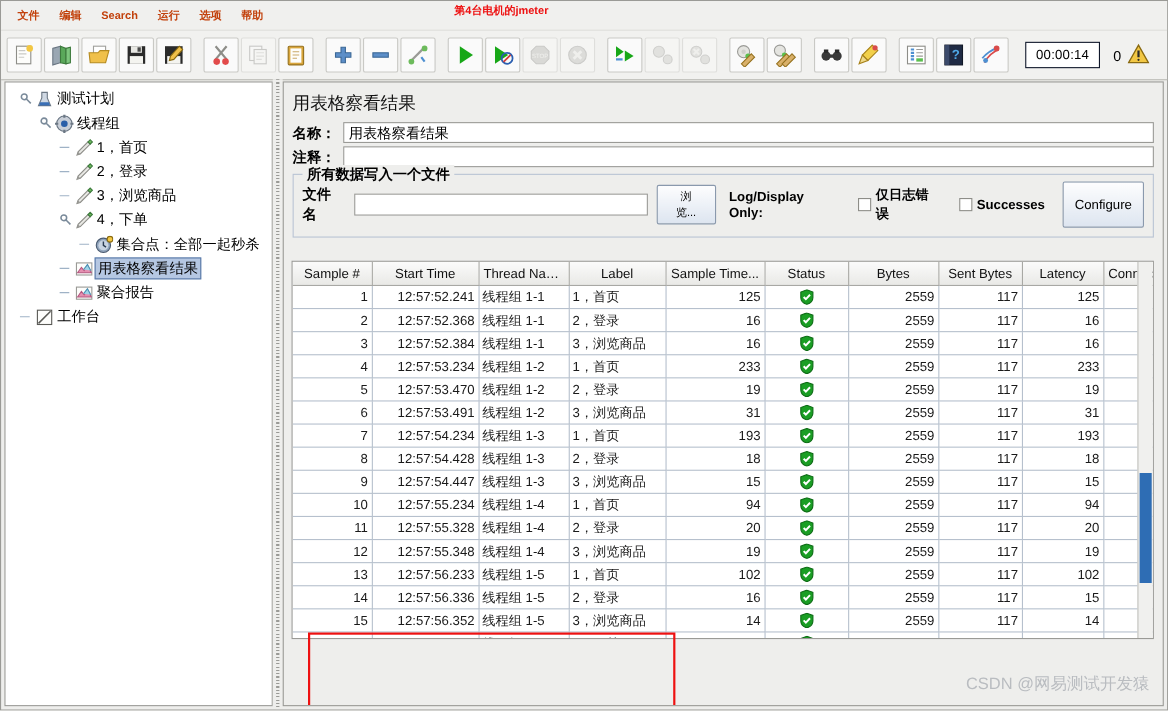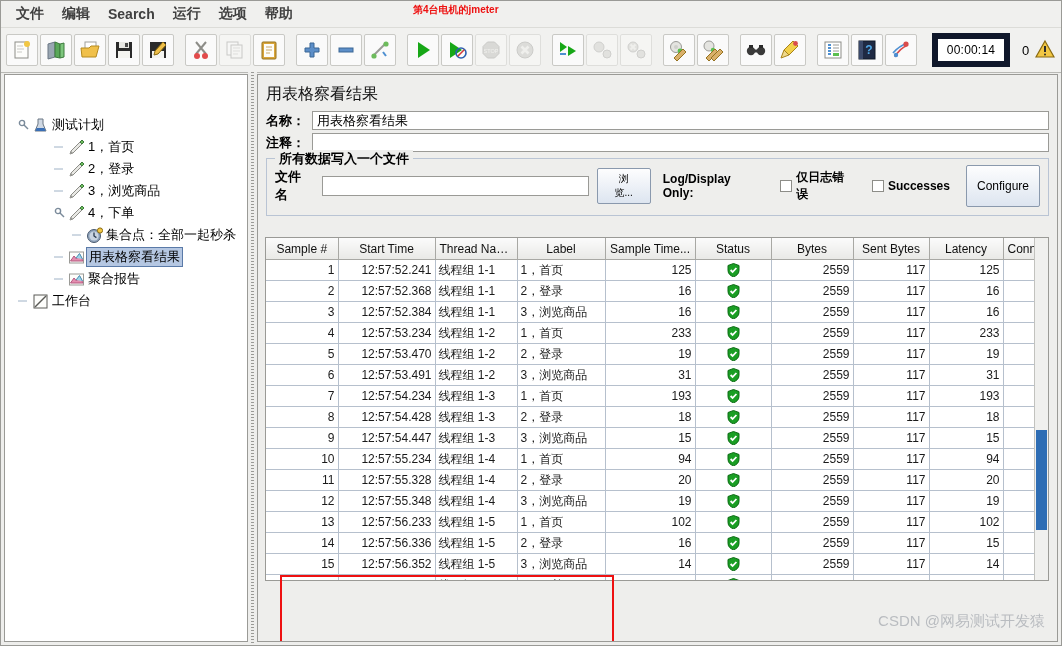--- a/index.html
+++ b/index.html
@@ -8,35 +8,35 @@
     background:#e8e8e4;
     font-family:"Liberation Sans","DejaVu Sans",sans-serif;
     font-size:12px;color:#000;
     position:relative;
   }
   .app{position:absolute;inset:0;background:#eeeeec;border:1px solid #9a9a96;box-sizing:border-box;}
 
   
   .menubar{height:26px;background:#f0f0ee;display:flex;align-items:center;padding:0 6px;
            border-bottom:1px solid #dcdcd8;position:relative;}
-  .menubar .mi{padding:3px 9px;font-size:14px;font-weight:bold;color:#404040;cursor:default;
+  .menubar .mi{padding:3px 9px;font-size:10px;font-weight:bold;color:#c2410c;cursor:default;
                font-family:"Liberation Sans",sans-serif;}
   .annot-top{position:absolute;left:412px;top:2px;color:#ee1111;font-size:10px;font-weight:bold;
              white-space:nowrap;font-family:"Liberation Sans",sans-serif;}
 
   
   .toolbar{height:44px;background:#f1f1ef;display:flex;align-items:center;padding:0 4px;
            border-bottom:1px solid #b8b8b4;position:relative;}
   .tsep{width:9px;}
   .tbtn{width:32px;height:32px;margin:0 1px;border:1px solid #c9c9c5;background:#fafafa;
         border-radius:2px;display:flex;align-items:center;justify-content:center;
         box-sizing:border-box;position:relative;}
   .tbtn.dis{opacity:.45;}
   .tbtn svg{display:block;}
-  .timer{margin-left:14px;width:66px;height:22px;background:#fff;border:6px solid #0f172a;
+  .timer{margin-left:14px;width:66px;height:22px;background:#fff;border:1px solid #0f172a;
          display:flex;align-items:center;justify-content:center;font-size:12px;
          font-family:"Liberation Sans",sans-serif;letter-spacing:.2px;}
   .errcount{margin-left:12px;font-size:13px;}
   .warnico{margin-left:6px;}
 
   
   .split{position:absolute;left:1px;right:1px;top:71px;bottom:1px;display:flex;}
   .tree{width:244px;background:#fff;border:1px solid #9a9a96;margin:2px 0 2px 2px;
         box-sizing:border-box;overflow:hidden;position:relative;}
   .divider{width:9px;background:#eeeeec;position:relative;}
@@ -317,36 +317,53 @@
           <path d="M10 2l9 16H1z" fill="#f2c744" stroke="#8a6a10" stroke-width="1.2"></path>
           <path d="M10 7v6" stroke="#2b2b2b" stroke-width="2"></path>
           <circle cx="10" cy="15.4" r="1" fill="#2b2b2b"></circle>
         </svg>
     </div>
   </div>
 
   <div class="split">
 
     <div class="tree">
-      <div id="tree-host" style="padding:4px 0 0 4px;margin-top:35px;">
+      <div id="tree-host" style="padding:4px 0 0 4px;">
           <div class="tnode">
             <div class="lineblk" style="width: 8px;"></div>
             <span class="handle">
               <svg width="12" height="12" viewBox="0 0 12 12">
                 <circle cx="4" cy="4" r="2.6" fill="none" stroke="#7a8a9a" stroke-width="1.4"></circle>
                 <path d="M6 6l4 4" stroke="#7a8a9a" stroke-width="1.4"></path>
               </svg>
             </span>
             <span class="tico">
               <svg width="17" height="17" viewBox="0 0 17 17">
                 <path d="M6 2h5v5l3 7H3l3-7z" fill="#cfd8e3" stroke="#6b7784"></path>
                 <path d="M4.5 11h8l1 3H3.5z" fill="#3a6fb5"></path>
               </svg>
             </span>
             <span class="lbl">测试计划</span>
+          </div>
+          <div class="tnode">
+            <div class="lineblk" style="width: 26px;"></div>
+            <span class="handle">
+              <svg width="12" height="12" viewBox="0 0 12 12">
+                <circle cx="4" cy="4" r="2.6" fill="none" stroke="#7a8a9a" stroke-width="1.4"></circle>
+                <path d="M6 6l4 4" stroke="#7a8a9a" stroke-width="1.4"></path>
+              </svg>
+            </span>
+            <span class="tico">
+              <svg width="17" height="17" viewBox="0 0 17 17">
+                <circle cx="8.5" cy="8.5" r="7" fill="#c9cfd8" stroke="#6b7784"></circle>
+                <circle cx="8.5" cy="8.5" r="3" fill="#2a5fa8"></circle>
+                <path d="M8.5 0v3M8.5 14v3M0 8.5h3M14 8.5h3" stroke="#6b7784" stroke-width="2"></path>
+              </svg>
+            </span>
+            <span class="lbl">线程组</span>
           </div>
           <div class="tnode">
             <div class="lineblk" style="width: 44px;"></div>
             <span class="handle">
               <svg width="12" height="12" viewBox="0 0 12 12">
                 <path d="M0 6h9" stroke="#9fb2c6" stroke-width="1"></path>
               </svg>
             </span>
             <span class="tico">
               <svg width="17" height="17" viewBox="0 0 17 17">

